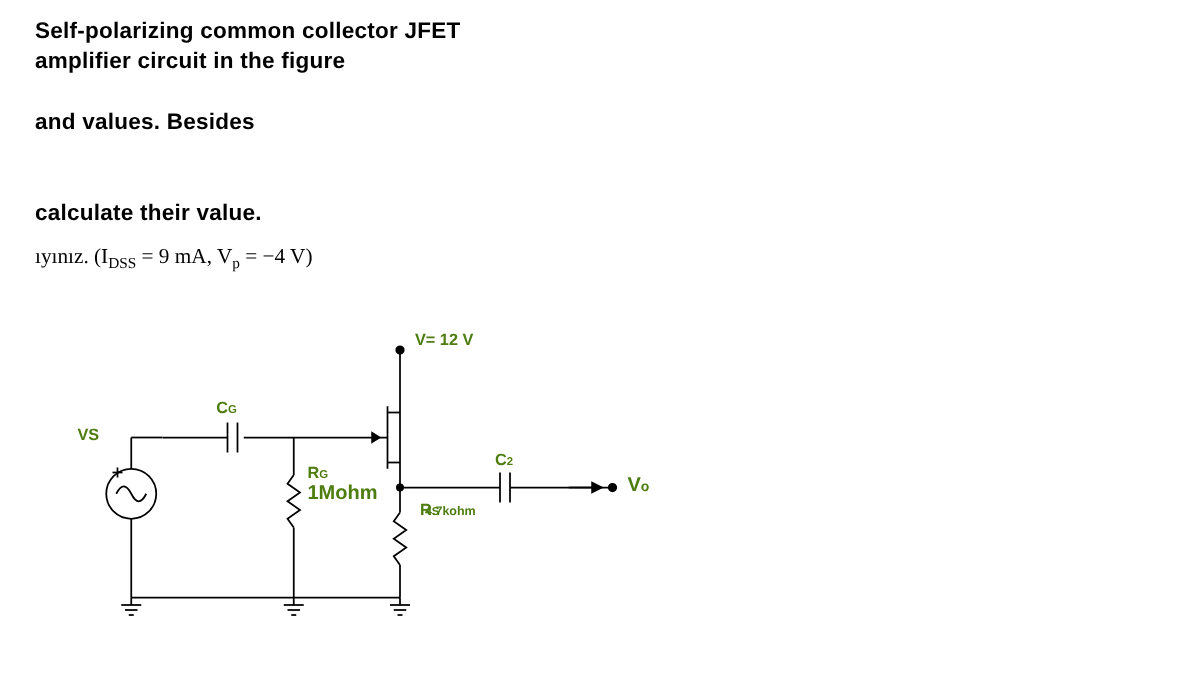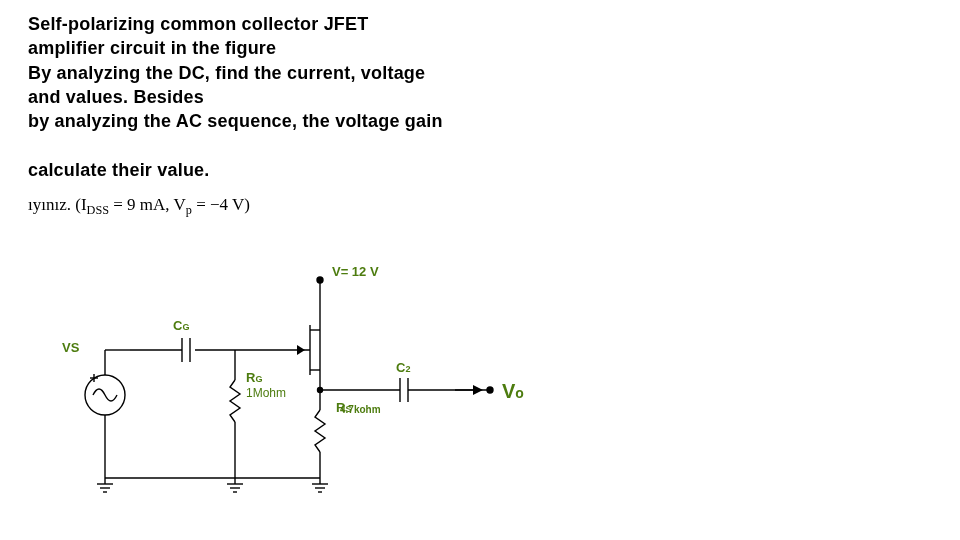--- a/index.html
+++ b/index.html
@@ -13,23 +13,23 @@
   svg{position:absolute;left:0;top:0}
 </style>
 </head>
 <body>
 
 <div class="page">
 
   <div class="prob">
     <span>Self-polarizing common collector JFET</span><br>
     <span>amplifier circuit in the figure</span><br>
-    <span>By analyzing the DC, find the current, voltage</span><br>
+    <br>
     <span>and values. Besides</span><br>
-    <span>by analyzing the AC sequence, the voltage gain</span><br>
+    <br>
     <br>
     <span>calculate their value.</span>
   </div>
 
   <div class="params">
     <span>ıyınız. (I</span><sub>DSS</sub><span> = 9 mA, V</span><sub>p</sub><span> = −4 V)</span>
   </div>
 
   <div class="circuit">
     <svg width="560" height="260" viewBox="0 0 560 260">
@@ -96,20 +96,20 @@
         <line x1="255" y1="228" x2="265" y2="228"></line>
         <line x1="258" y1="232" x2="262" y2="232"></line>
         <line x1="260" y1="218" x2="260" y2="224"></line>
       </g>
     </svg>
 
     <span class="lbl" style="left:272px;top:4px">V= 12 V</span>
     <span class="lbl" style="left:2px;top:80px">VS</span>
     <span class="lbl" style="left:113px;top:58px"><span>C</span><span class="sub">G</span></span>
     <span class="lbl" style="left:186px;top:110px"><span>R</span><span class="sub">G</span></span>
-    <span class="lbl" style="left:186px;top:126px;font-weight:400;font-size:12px">1Mohm</span>
+    <span class="lbl" style="left:186px;top:126px;font-weight:700;font-size:16px">1Mohm</span>
     <span class="lbl" style="left:276px;top:140px"><span>R</span><span class="sub">S</span></span>
     <span class="lbl" style="left:280px;top:144px;font-weight:700;font-size:10px">4.7kohm</span>
     <span class="lbl" style="left:336px;top:100px"><span>C</span><span class="sub">2</span></span>
-    <span class="lbl" style="left:442px;top:120px;font-size:20px"><span>V</span><span class="sub">o</span></span>
+    <span class="lbl" style="left:442px;top:120px;font-size:16px"><span>V</span><span class="sub">o</span></span>
   </div>
 
 </div>
 
 </body></html>

